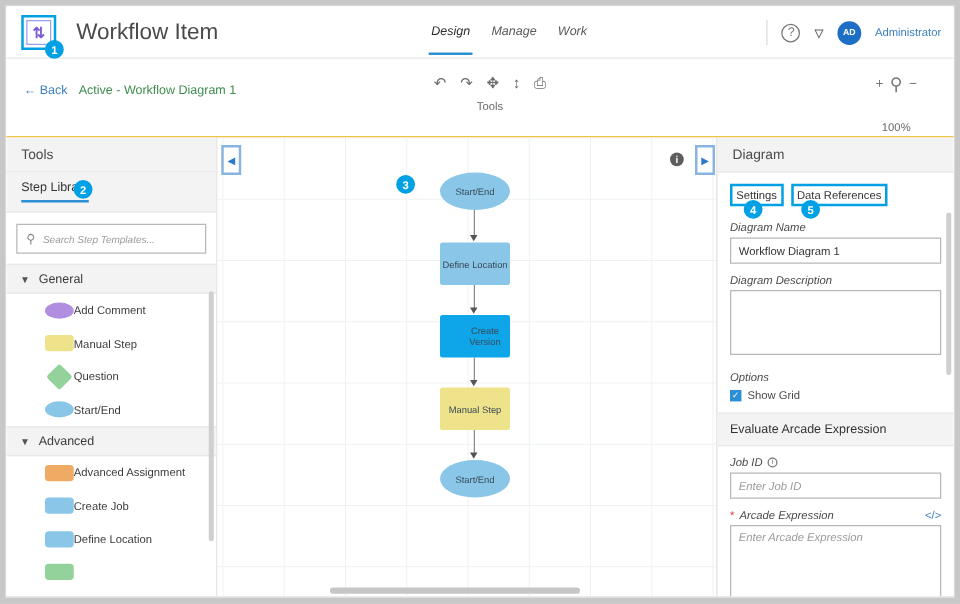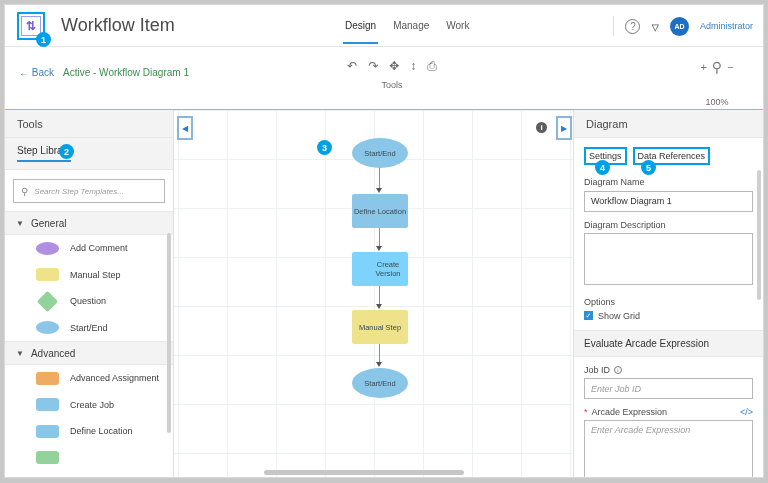--- a/index.html
+++ b/index.html
@@ -37,21 +37,21 @@
     border: 1px solid #9aa0f0;
     display: flex; align-items: center; justify-content: center;
   }
   .logo-glyph { font-size: 12px; color: #7a5bd6; line-height: 1; font-weight: bold; }
   .app-title {
     margin-left: 16px;
     font-size: 18px; color: #4a4a4a;
   }
   .nav {
     position: absolute; left: 340px; top: 0;
-    height: 42px; display: flex; align-items: center; gap: 17px;
+    height: 42px; display: flex; align-items: center; gap: 17px; font-style: italic;
   }
   .nav-item {
     font-size: 10px; color: #595959; cursor: pointer;
     position: relative; padding: 12px 0 13px 0;
   }
   .nav-item.active { color: #2b2b2b; }
   .nav-item.active:after {
     content: ""; position: absolute; left: -2px; right: -2px; bottom: 0;
     height: 2px; background: #2d8fd5;
   }
@@ -152,21 +152,21 @@
   .group-head {
     height: 24px; background: #f3f3f3;
     display: flex; align-items: center; gap: 7px;
     padding-left: 11px; font-size: 10px; color: #3c3c3c;
     border-top: 1px solid #e8e8e8; border-bottom: 1px solid #e8e8e8;
     cursor: pointer;
   }
   .chev { font-size: 8px; color: #555; }
   .step-item {
     height: 26.5px; display: flex; align-items: center;
-    padding-left: 31px; gap: 11px; cursor: pointer;
+    padding-left: 31px; cursor: pointer;
   }
   .swatch { width: 23px; height: 13px; border-radius: 3px; flex: none; }
   .swatch.ellipse { border-radius: 50%; }
   .swatch.diamond { width: 15px; height: 15px; border-radius: 2px; transform: rotate(45deg); margin-left: 4px; margin-right: 4px; }
   .step-label { font-size: 9px; color: #3c3c3c; }
   .panel-scroll {
     position: absolute; right: 2px; top: 123px;
     width: 4px; height: 200px; background: #cfcfcf; border-radius: 2px;
   }
 
@@ -219,21 +219,21 @@
   .diagram-panel {
     width: 190px; height: 100%; background: #fff;
     border-left: 1px solid #e0e0e0; position: relative; overflow: hidden;
   }
   .dp-body { padding: 0 10px; position: relative; }
   .dp-tabs { display: flex; gap: 6px; padding: 9px 0 4px 0; }
   .dp-tab {
     font-size: 9px; color: #333; padding: 2px 3px;
     border: 2px solid #00a0e5; cursor: pointer; background: #fff;
   }
-  .field-label { font-size: 9px; color: #4a4a4a; margin: 8px 0 3px 0; }
+  .field-label { font-size: 9px; color: #4a4a4a; margin: 8px 0 3px 0; font-style: italic; }
   .text-input {
     width: 100%; height: 21px; border: 1px solid #b8b8b8;
     font-size: 9px; color: #333; padding: 0 6px; background: #fff;
     font-family: "Liberation Sans", sans-serif; outline: none;
   }
   .text-area {
     width: 100%; height: 52px; border: 1px solid #b8b8b8;
     font-size: 9px; color: #333; padding: 4px 6px; background: #fff;
     font-family: "Liberation Sans", sans-serif; outline: none; resize: none;
   }
@@ -395,21 +395,21 @@
       <div class="arrowhead" style="left:202px; top:78px;"></div>
       <div class="edge" style="left:205px; top:118px; height:20px;"></div>
       <div class="arrowhead" style="left:202px; top:136px;"></div>
       <div class="edge" style="left:205px; top:176px; height:20px;"></div>
       <div class="arrowhead" style="left:202px; top:194px;"></div>
       <div class="edge" style="left:205px; top:234px; height:20px;"></div>
       <div class="arrowhead" style="left:202px; top:252px;"></div>
 
       <div class="node ellipse" style="left:178px; top:28px; background:#89c6e8;">Start/End</div>
       <div class="node rect" style="left:178px; top:84px; background:#89c6e8;">Define Location</div>
-      <div class="node rect" style="left:178px; top:142px; background:#7dd3fc;padding-left:16px;">Create Version</div>
+      <div class="node rect" style="left:178px; top:142px; background:#0ea5e9;padding-left:16px;">Create Version</div>
       <div class="node rect" style="left:178px; top:200px; background:#eee28a;">Manual Step</div>
       <div class="node ellipse" style="left:178px; top:258px; background:#89c6e8;">Start/End</div>
 
       <div class="h-scroll"></div>
     </div>
 
     <div class="diagram-panel">
       <div class="panel-head">Diagram</div>
       <div class="dp-body">
         <div class="dp-tabs">

